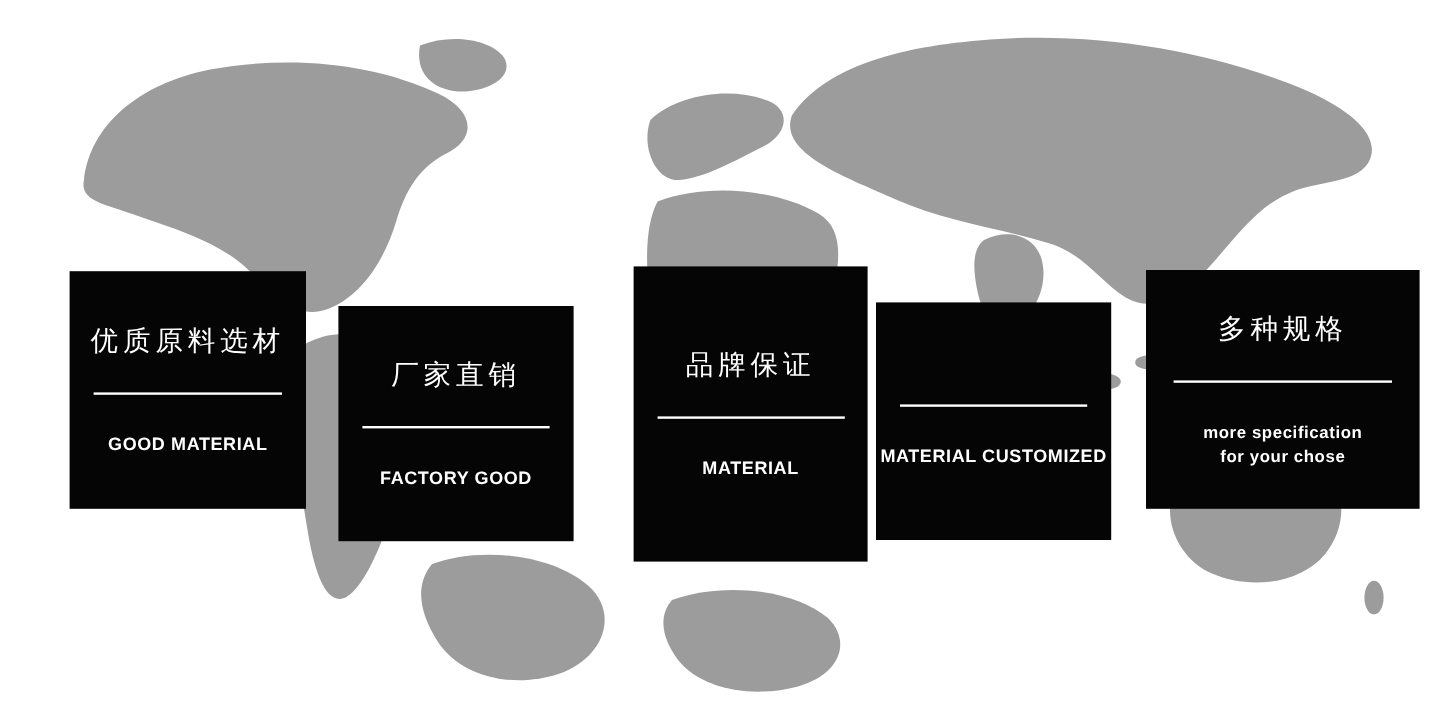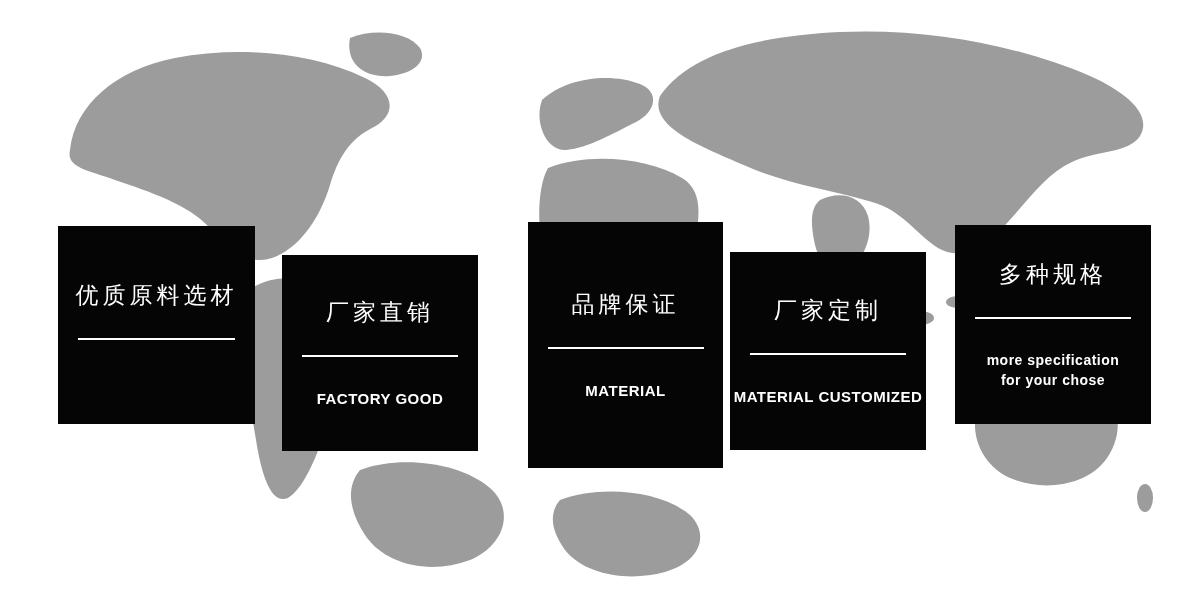--- a/index.html
+++ b/index.html
@@ -60,21 +60,21 @@
     white-space: normal;
     max-width: 150px;
     font-size: 14px;
   }
 
   
   .c1 { left: 58px;  top: 226px; width: 197px; height: 198px; }
   .c2 { left: 282px; top: 255px; width: 196px; height: 196px; text-align: center; }
   .c3 { left: 528px; top: 222px; width: 195px; height: 246px; }
   .c4 { left: 730px; top: 252px; width: 196px; height: 198px; }
-  .c5 { left: 955px; top: 225px; width: 196px; height: 199px; }
+  .c5 { left: 955px; top: 225px; width: 228px; height: 199px; }
 </style>
 </head>
 <body>
 
 <svg class="map" viewBox="0 0 1200 600" aria-hidden="true">
   <path d="M70,150 C75,105 115,70 175,58 C240,46 310,52 365,78 C395,92 398,115 372,128 C350,139 338,158 330,185 C320,218 300,248 272,258 C248,266 228,248 210,228 C188,204 150,192 115,180 C88,170 66,168 70,150 Z"></path>
   <path d="M350,38 C375,28 408,32 420,48 C428,62 412,74 390,76 C365,78 345,64 350,38 Z"></path>
   <path d="M252,288 C282,270 320,278 336,305 C352,332 344,372 332,410 C320,450 305,488 288,498 C272,505 262,478 256,440 C248,392 238,330 252,288 Z"></path>
   <path d="M542,100 C565,78 610,72 640,84 C660,92 656,112 636,122 C612,134 588,148 566,150 C546,151 534,122 542,100 Z"></path>
   <path d="M548,168 C590,152 648,158 682,178 C706,192 700,226 688,264 C674,310 654,360 630,398 C612,426 592,434 580,404 C566,368 552,318 544,268 C538,230 536,190 548,168 Z"></path>
@@ -86,36 +86,36 @@
   <ellipse cx="905" cy="286" rx="10" ry="5"></ellipse>
   <path d="M985,392 C1015,372 1068,374 1100,392 C1124,406 1122,440 1104,462 C1084,486 1042,492 1010,478 C982,466 962,428 985,392 Z"></path>
   <ellipse cx="1145" cy="498" rx="8" ry="14"></ellipse>
   <path d="M360,470 C400,455 460,462 490,488 C515,510 505,545 470,560 C430,575 385,565 365,535 C350,512 345,488 360,470 Z"></path>
   <path d="M560,500 C600,485 660,490 690,515 C710,535 700,562 665,572 C628,582 585,575 565,550 C552,532 548,514 560,500 Z"></path>
 </svg>
 
 <div class="card c1">
   <div class="zh">优质原料选材</div>
   <div class="divider"></div>
+  <div class="en">GOOD MATERIAL</div>
 </div>
 
 <div class="card c2">
   <div class="zh">厂家直销</div>
   <div class="divider"></div>
   <div class="en">FACTORY GOOD</div>
 </div>
 
 <div class="card c3">
   <div class="zh">品牌保证</div>
   <div class="divider"></div>
   <div class="en">MATERIAL</div>
 </div>
 
 <div class="card c4">
-  <div class="zh">厂家定制</div>
   <div class="divider"></div>
   <div class="en">MATERIAL CUSTOMIZED</div>
 </div>
 
 <div class="card c5">
   <div class="zh">多种规格</div>
   <div class="divider"></div>
   <div class="en wrap">more specification for your chose</div>
 </div>
 

